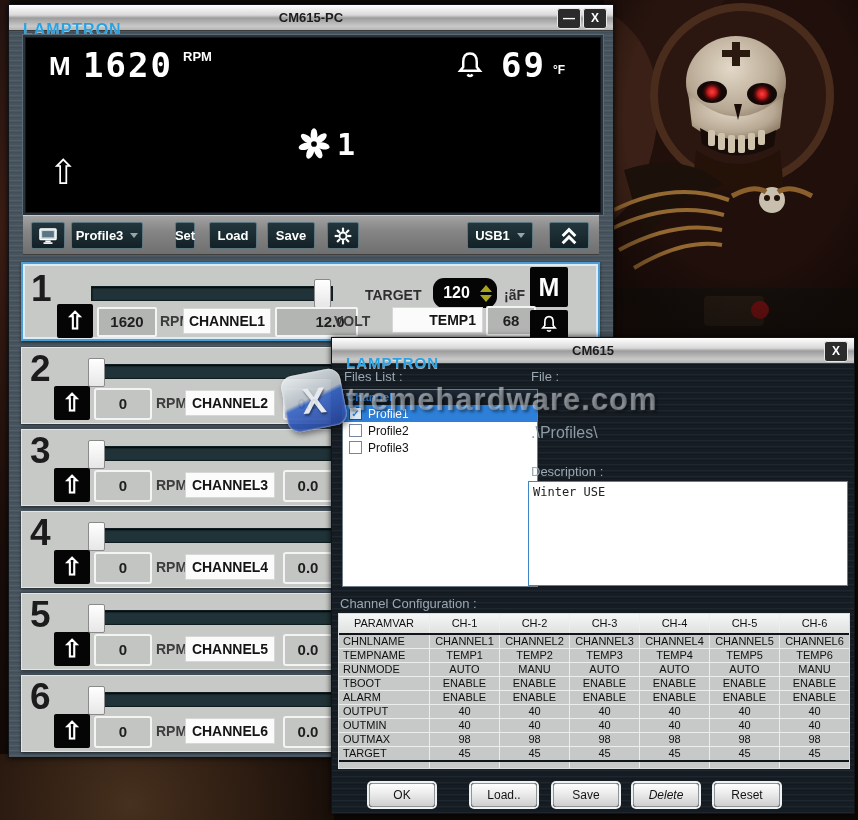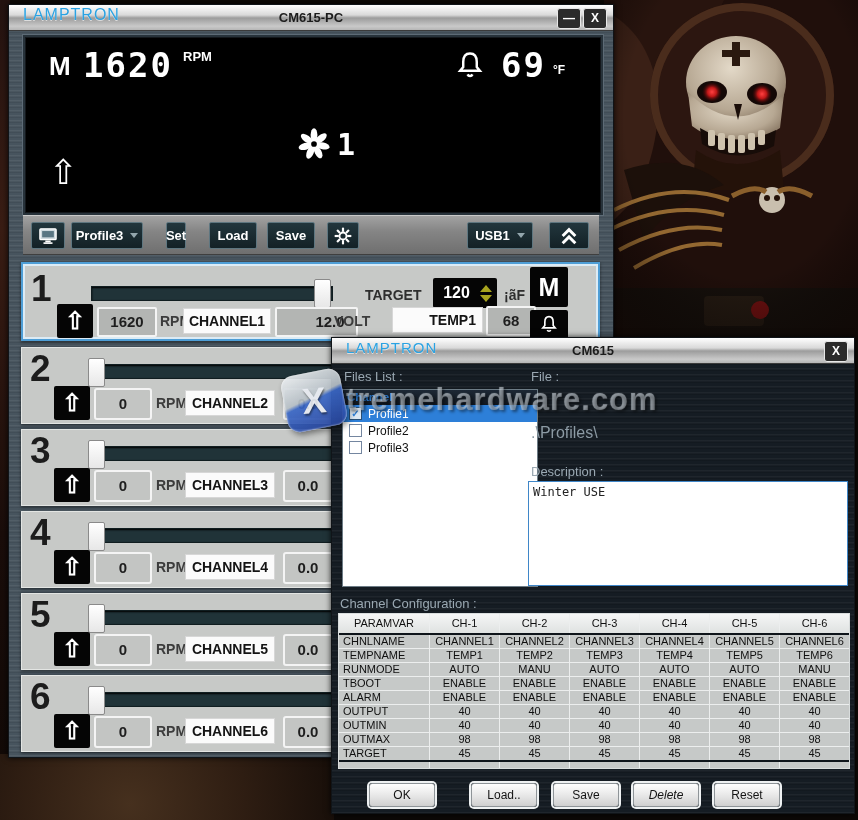--- a/index.html
+++ b/index.html
@@ -13,21 +13,21 @@
     background:linear-gradient(180deg,#241310,#3a1d14 30%,#1a0d0a 70%,#120a07);}
   .bg-bottomleft{position:absolute;left:0;top:754px;width:334px;height:66px;
     background:radial-gradient(circle at 130px 55px, #503category 0%, #452a1b 0%, #2c1b12 55%, #160e09 100%);}
   .bg-bottomright{position:absolute;left:334px;top:808px;width:524px;height:12px;background:#0c0806;}
 
   
   .window{position:absolute;border:1px solid #101418;box-shadow:0 0 6px rgba(0,0,0,.8);}
   .titlebar{position:absolute;left:0;top:0;right:0;height:25px;
     background:linear-gradient(180deg,#ffffff 0%,#d9d9d9 40%,#9c9c9c 52%,#c9c9c9 85%,#b5b5b5 100%);
     border-bottom:1px solid #3a3a3a;}
-  .logo{position:absolute;top:1px;font-weight:normal;font-size:16px;letter-spacing:1px;color:#2aa2e2;
+  .logo{position:absolute;top:16px;font-weight:bold;font-size:16px;letter-spacing:1px;color:#2aa2e2;
     text-shadow:0 1px 0 rgba(255,255,255,.6);}
   .titletext{position:absolute;top:5px;left:0;right:0;text-align:center;font-size:13px;font-weight:bold;color:#1c1c1c;}
   .cap-btn{position:absolute;top:3px;width:22px;height:19px;background:#2b2b2b;border:1px solid #e8e8e8;
     border-radius:3px;color:#fff;font-weight:bold;font-size:12px;text-align:center;line-height:18px;cursor:pointer;}
 
   
   #main-window{left:8px;top:4px;width:604px;height:752px;
     background-color:#47545e;
     background-image:repeating-linear-gradient(180deg, rgba(255,255,255,.06) 0 1px, rgba(0,0,0,.08) 2px 3px, rgba(255,255,255,0) 3px 5px);}
   #main-window .logo{left:14px;}
@@ -64,21 +64,21 @@
   .blackbox{position:absolute;background:#050505;color:#fff;display:flex;align-items:center;justify-content:center;
     font-weight:bold;border-radius:2px;cursor:pointer;}
   .arrowglyph{font-size:24px;line-height:1;}
   .valbox{position:absolute;height:26px;background:#b3b5b3;border:2px solid #f4f4f4;color:#1e1e1e;
     font-weight:bold;font-size:15px;text-align:center;line-height:26px;border-radius:2px;}
   .outbox{position:absolute;height:28px;background:#c3c5c3;border:2px solid #f4f4f4;color:#1e1e1e;
     font-weight:bold;font-size:15px;text-align:center;line-height:28px;border-radius:3px;}
   .whitebox{position:absolute;height:24px;background:#fbfbfb;border:1px solid #d7d7d7;color:#141414;
     font-weight:bold;font-size:14px;text-align:center;line-height:24px;}
   .dlbl{position:absolute;font-weight:bold;font-size:14px;color:#2e2e2e;}
-  .spinner{position:absolute;width:64px;height:30px;background:#050505;border-radius:2px;display:flex;align-items:center;cursor:pointer;}
+  .spinner{position:absolute;width:64px;height:30px;background:#050505;border-radius:11px;display:flex;align-items:center;cursor:pointer;}
   .spinner .num{flex:1;text-align:center;color:#fff;font-weight:bold;font-size:16px;}
   .spin-arrows{display:flex;flex-direction:column;gap:3px;margin-right:5px;}
   .spin-arrows .up{width:0;height:0;border-left:6px solid transparent;border-right:6px solid transparent;border-bottom:7px solid #a8a41e;}
   .spin-arrows .dn{width:0;height:0;border-left:6px solid transparent;border-right:6px solid transparent;border-top:7px solid #a8a41e;}
 
   
   .chrow{height:77px;}
   .chrow .thumb{left:66px;top:10px;}
   .chrow .track{left:73px;top:16px;width:495px;}
   .chrow .arrowbtn{left:32px;top:38px;width:36px;height:34px;}
@@ -247,21 +247,21 @@
           <rect x="2" y="2" width="18" height="12" rx="1" fill="#cfd9de" stroke="#fff" stroke-width="1.5"></rect>
           <rect x="4.5" y="4.5" width="13" height="7" fill="#5a7683"></rect>
           <rect x="8" y="15" width="6" height="2" fill="#fff"></rect>
             <rect x="6" y="17" width="10" height="1.8" fill="#fff"></rect>
         </svg>
       </div>
       <div class="tbtn" style="left:48px;width:72px;">
         <span>Profile3</span>
         <span class="caret"></span>
       </div>
-      <div class="tbtn" style="left:143px;width:20px;">Set</div>
+      <div class="tbtn" style="left:152px;width:20px;">Set</div>
       <div class="tbtn" style="left:186px;width:48px;">Load</div>
       <div class="tbtn" style="left:244px;width:48px;">Save</div>
       <div class="tbtn" style="left:304px;width:32px;">
         <svg width="20" height="20" viewBox="0 0 24 24">
           <g stroke="#fff" stroke-width="2.6">
             <line x1="12" y1="2" x2="12" y2="7"></line>
               <line x1="12" y1="17" x2="12" y2="22"></line>
             <line x1="2" y1="12" x2="7" y2="12"></line>
               <line x1="17" y1="12" x2="22" y2="12"></line>
             <line x1="4.9" y1="4.9" x2="8.4" y2="8.4"></line>

